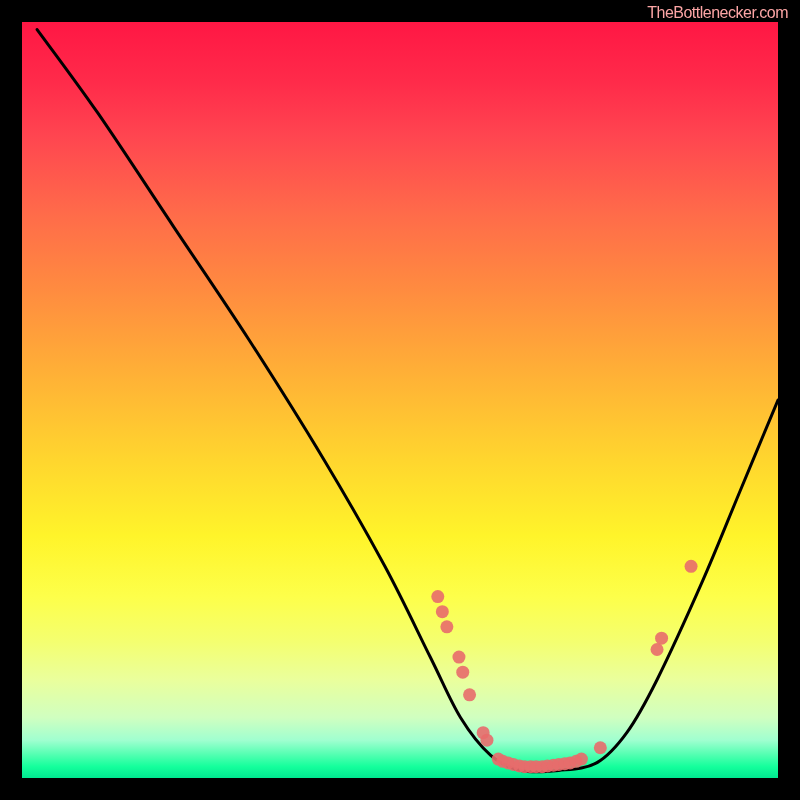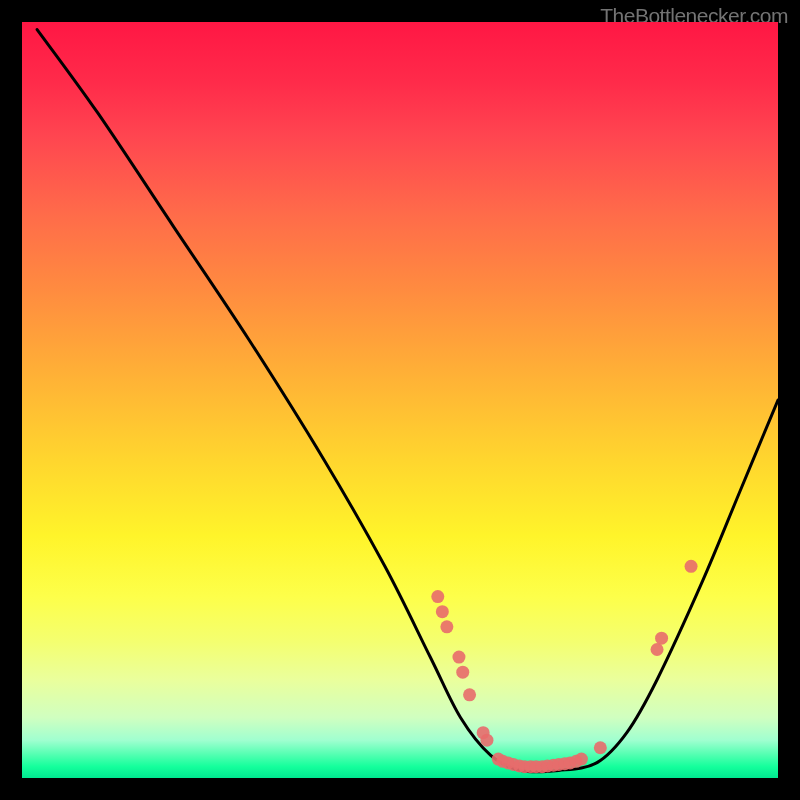--- a/index.html
+++ b/index.html
@@ -45,22 +45,22 @@
       #a0ffd0 95%,
       #4fffb0 97%,
       #14ff9c 98.5%,
       #00e890 100%
     );
   }
   .watermark {
     position: absolute;
     top: 4px;
     right: 12px;
-    color: #737373;
-    font-size: 21px;
+    color: #fca5a5;
+    font-size: 16px;
     font-weight: 500;
     letter-spacing: -0.5px;
   }
   svg.overlay {
     position: absolute;
     left: 0;
     top: 0;
     width: 100%;
     height: 100%;
   }

